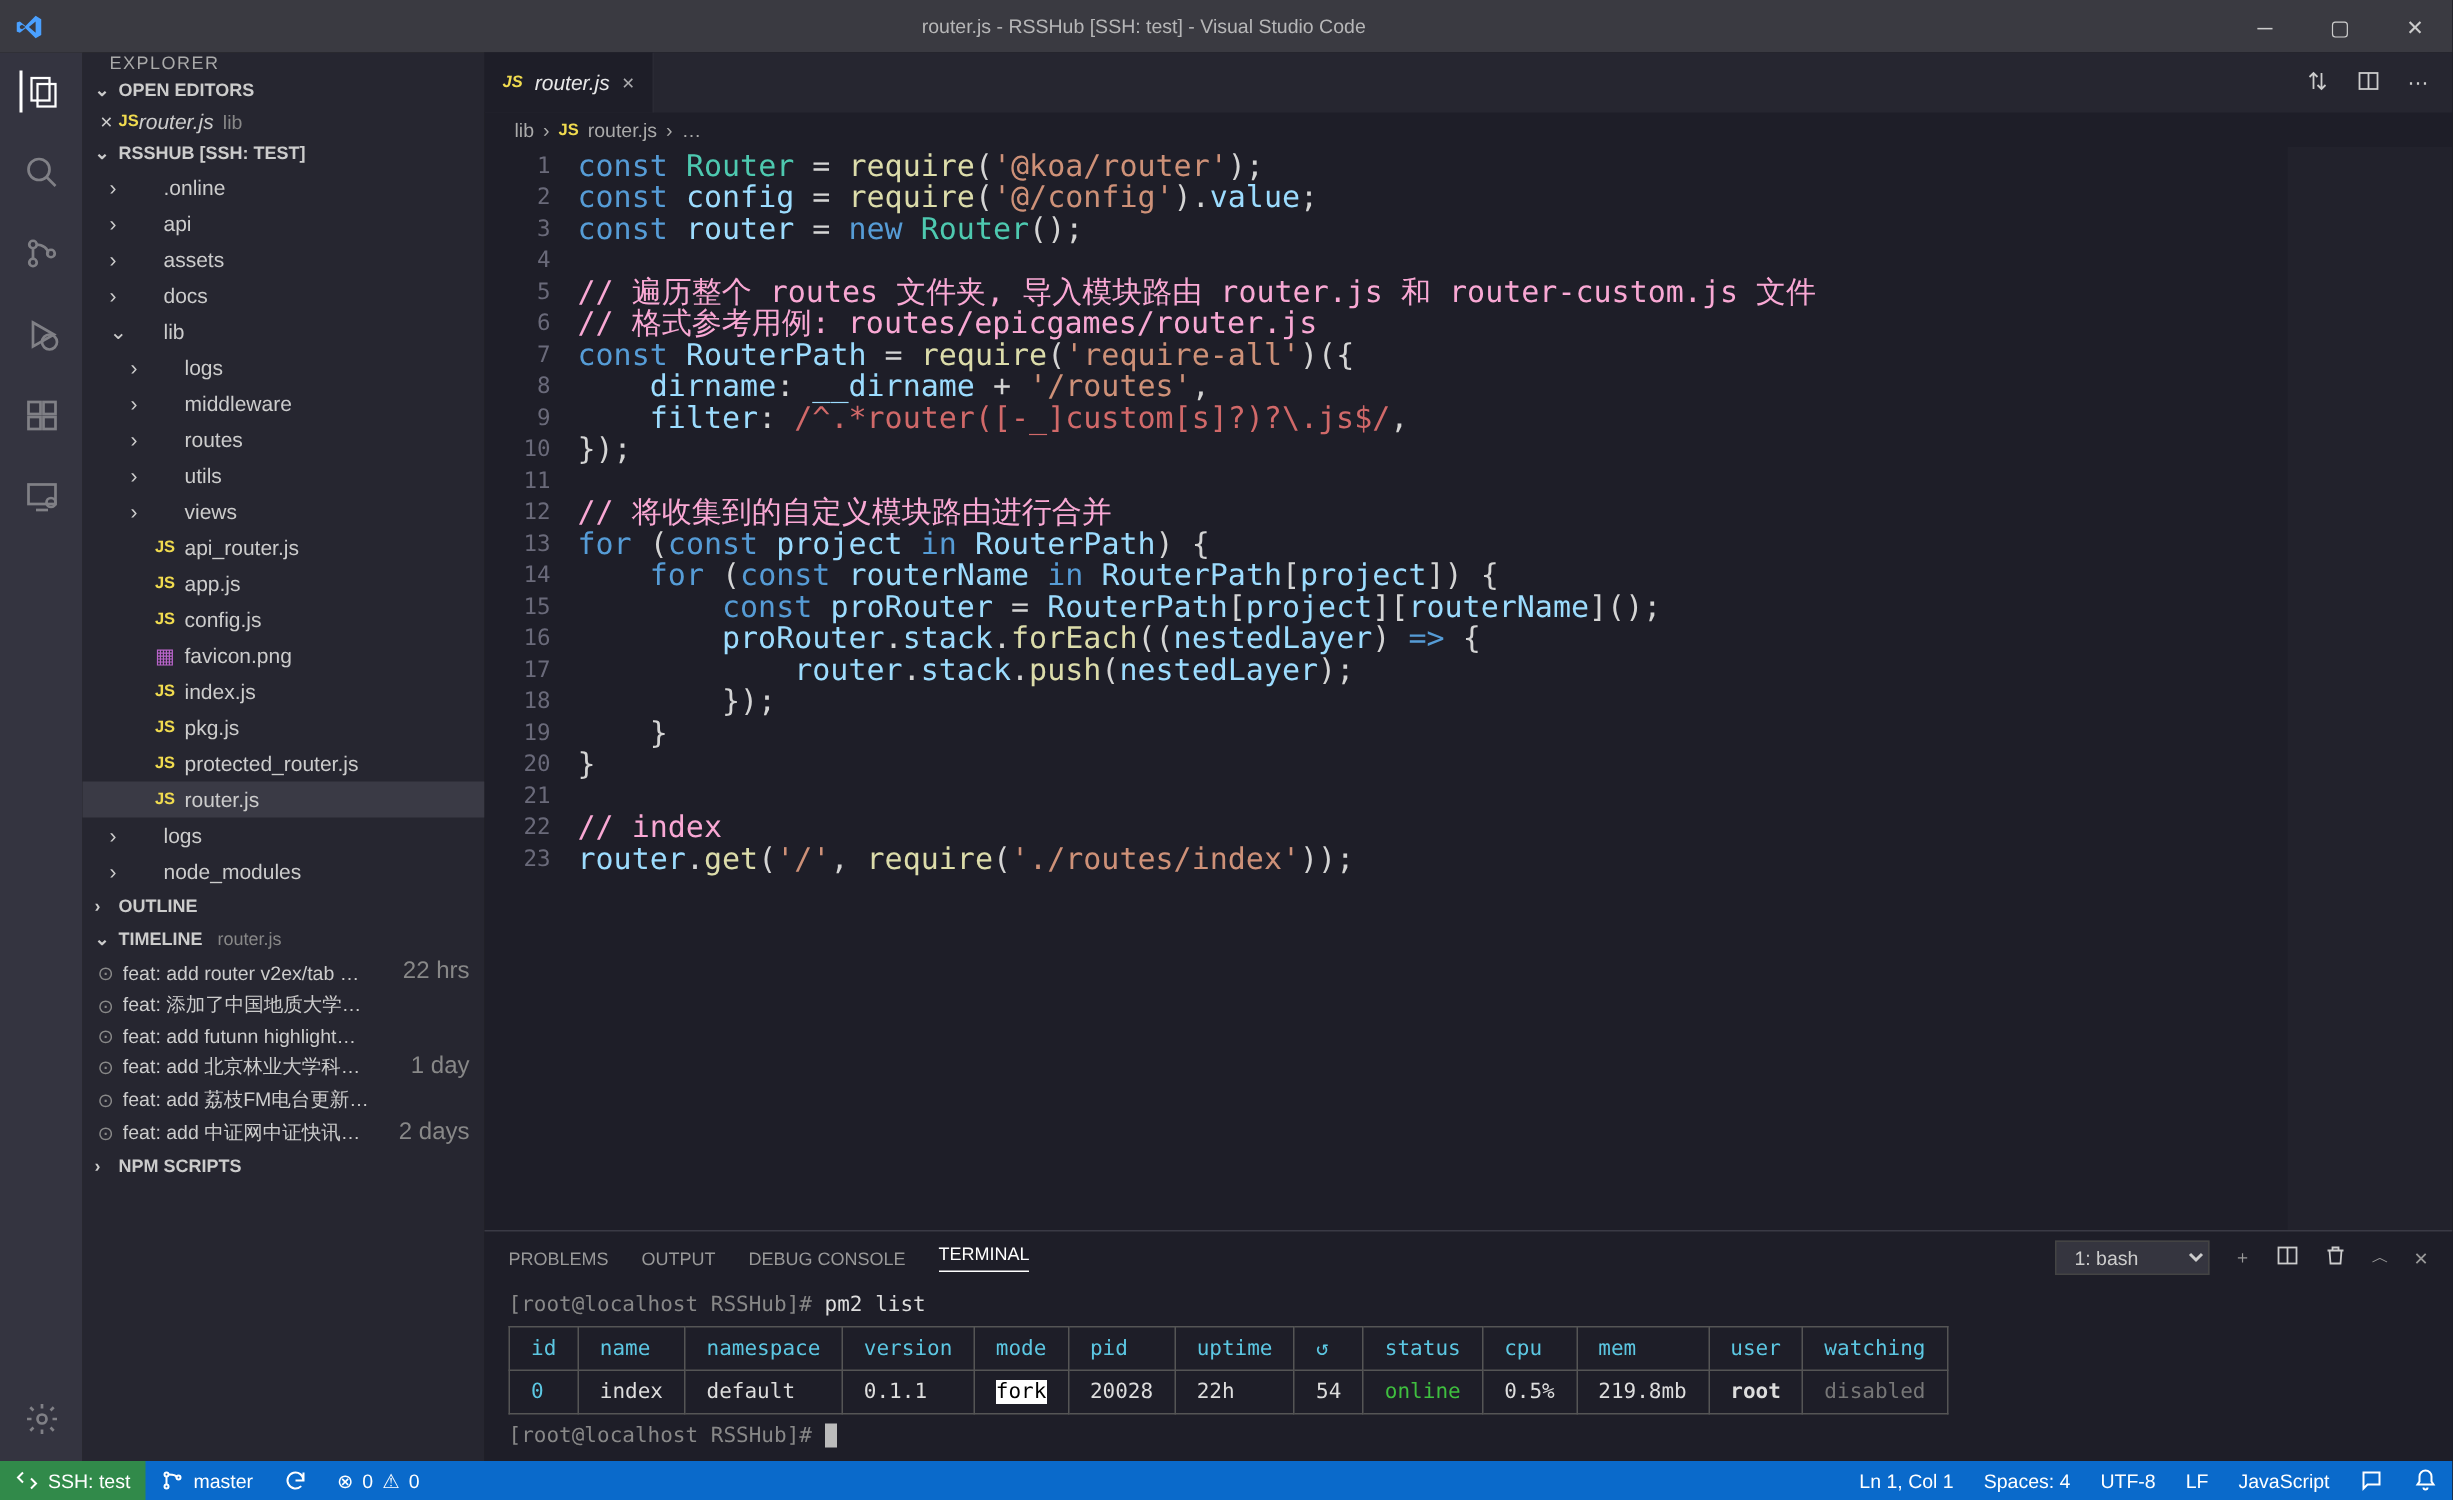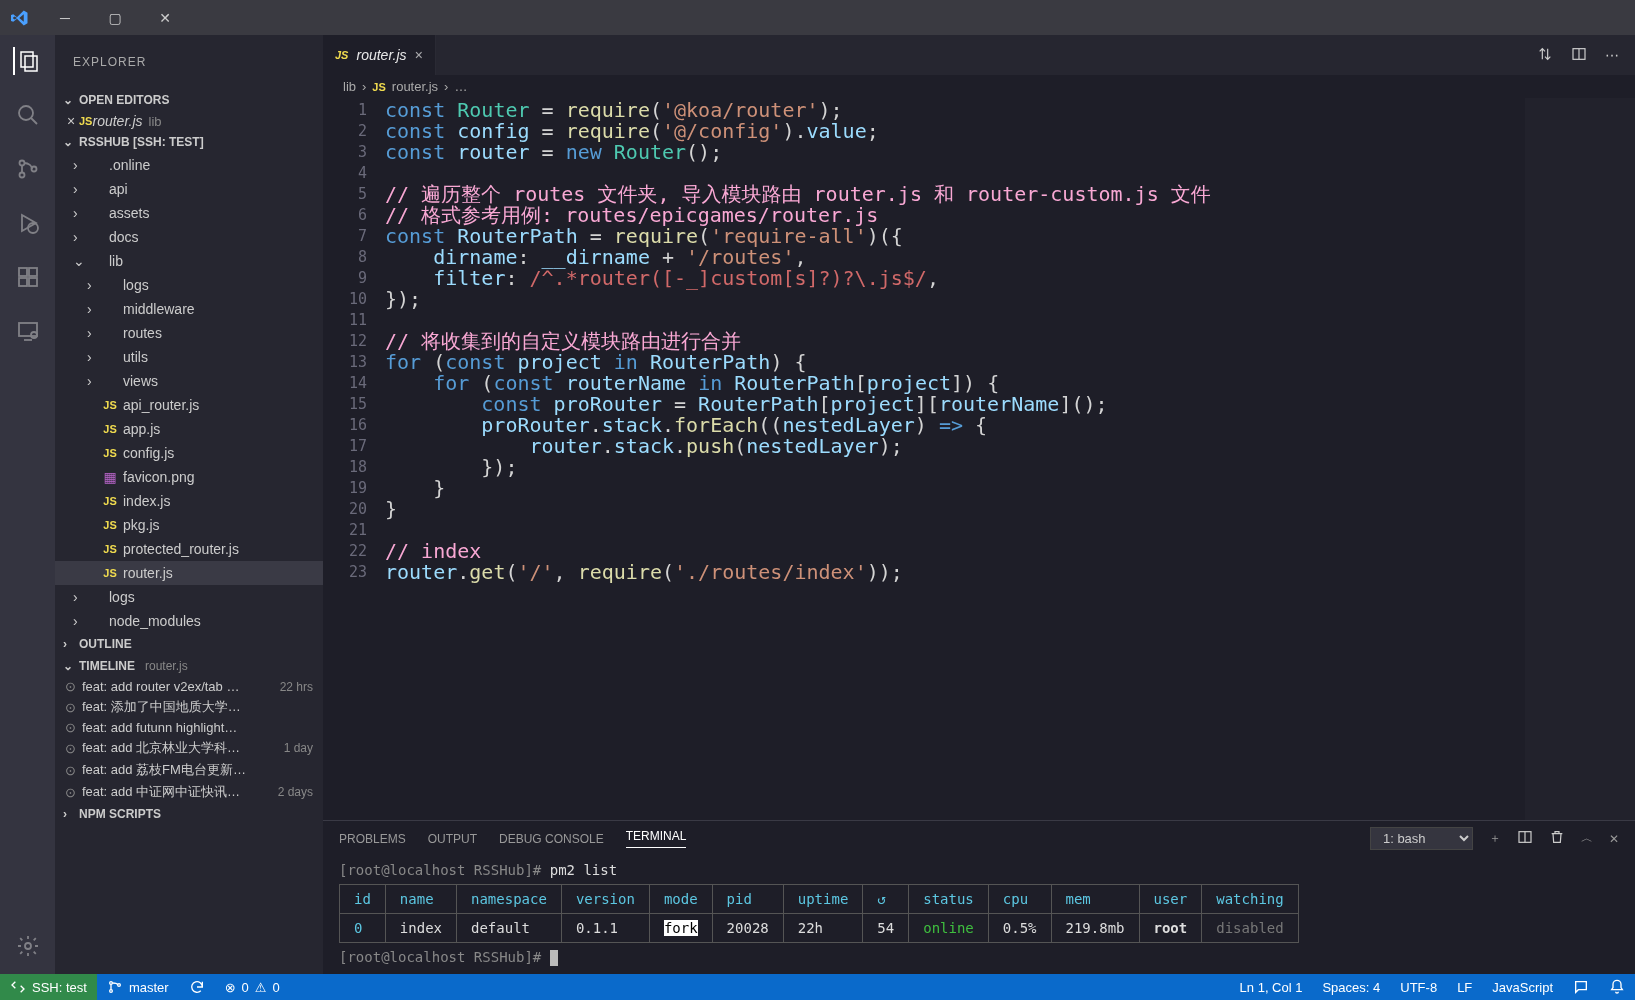--- a/index.html
+++ b/index.html
@@ -20,36 +20,36 @@
 .main { flex: 1; display: flex; min-height: 0; }
 
 
 .activitybar { width: 55px; background: #343440; display: flex; flex-direction: column; align-items: center; padding-top: 12px; gap: 26px; }
 .activitybar .icon { width: 28px; height: 28px; display: flex; align-items: center; justify-content: center; opacity: .5; cursor: pointer; }
 .activitybar .icon.active { opacity: 1; border-left: 2px solid #fff; margin-left: -2px; padding-left: 2px; }
 .activitybar .spacer { flex: 1; }
 
 
 .sidebar { width: 268px; background: #262630; color: #ccc; display: flex; flex-direction: column; min-height: 0; }
-.sidebar-title { padding: 20px 18px; font-size: 12px; letter-spacing: 1px; color: #aaa; }
+.sidebar-title { padding: 0 18px; font-size: 12px; letter-spacing: 1px; color: #aaa; }
 .sidebar-section-h { padding: 4px 8px; font-size: 12px; font-weight: bold; display: flex; align-items: center; gap: 4px; cursor: pointer; }
 .sidebar-section-h .chev { width: 12px; display: inline-block; }
 .tree { font-size: 14px; }
 .tree-row { display: flex; align-items: center; padding: 2px 0 2px 10px; cursor: pointer; height: 24px; }
 .tree-row.selected { background: #3a3a45; }
 .tree-row .indent { display: inline-block; }
 .tree-row .chev { width: 14px; color: #ccc; }
 .tree-row .ficon { width: 18px; display: inline-flex; justify-content: center; margin-right: 4px; }
 .js-ic { color: #f0db4f; font-size: 11px; font-weight: bold; }
 .open-editor-row { display: flex; align-items: center; padding: 2px 8px; font-size: 14px; }
 .open-editor-row .close { width: 16px; text-align: center; }
 .timeline-row { display: flex; align-items: center; padding: 2px 10px; font-size: 13px; gap: 6px; }
 .timeline-row .dot { color: #888; }
 .timeline-row .msg { flex: 1; white-space: nowrap; overflow: hidden; text-overflow: ellipsis; }
-.timeline-row .time { color: #888; font-size: 12px; }
+.timeline-row .time { color: #888; font-size: 16px; }
 
 
 .editor-area { flex: 1; display: flex; flex-direction: column; min-width: 0; background: #1e1e28; }
 .tabs-row { height: 40px; background: #262630; display: flex; align-items: stretch; }
 .tab { display: flex; align-items: center; padding: 0 12px; gap: 8px; background: #1e1e28; color: #e8e8e8; font-style: italic; cursor: pointer; border-right: 1px solid #2a2a34; }
 .tab .close { opacity: .7; }
 .tabs-row .right { margin-left: auto; display: flex; align-items: center; gap: 18px; padding-right: 16px; color: #ccc; }
 .breadcrumb { padding: 4px 20px; font-size: 13px; color: #aaa; display: flex; align-items: center; gap: 6px; }
 .editor-body { flex: 1; display: flex; min-height: 0; position: relative; }
 .gutter { width: 62px; text-align: right; padding-right: 18px; color: #6a6a7a; font-family: Consolas, monospace; font-size: 15px; line-height: 21px; padding-top: 2px; }
@@ -91,20 +91,21 @@
 </style>
 </head>
 <body>
 
 <div class="titlebar">
   <div class="logo">
     <svg viewBox="0 0 24 24" fill="#4aa0ff">
         <path d="M17 2l5 3v14l-5 3-9-9-5 4-3-1V8l3-1 5 4 9-9zM5 10l-2 1v2l2 1 3-2-3-2zm12 7V7l-6 5 6 5z"></path>
       </svg>
   </div>
+  <div class="title">router.js - RSSHub [SSH: test] - Visual Studio Code</div>
   <div class="winctrls">
     <div>─</div>
     <div>▢</div>
     <div>✕</div>
   </div>
 </div>
 
 <div class="main">
 
   <div class="activitybar">

